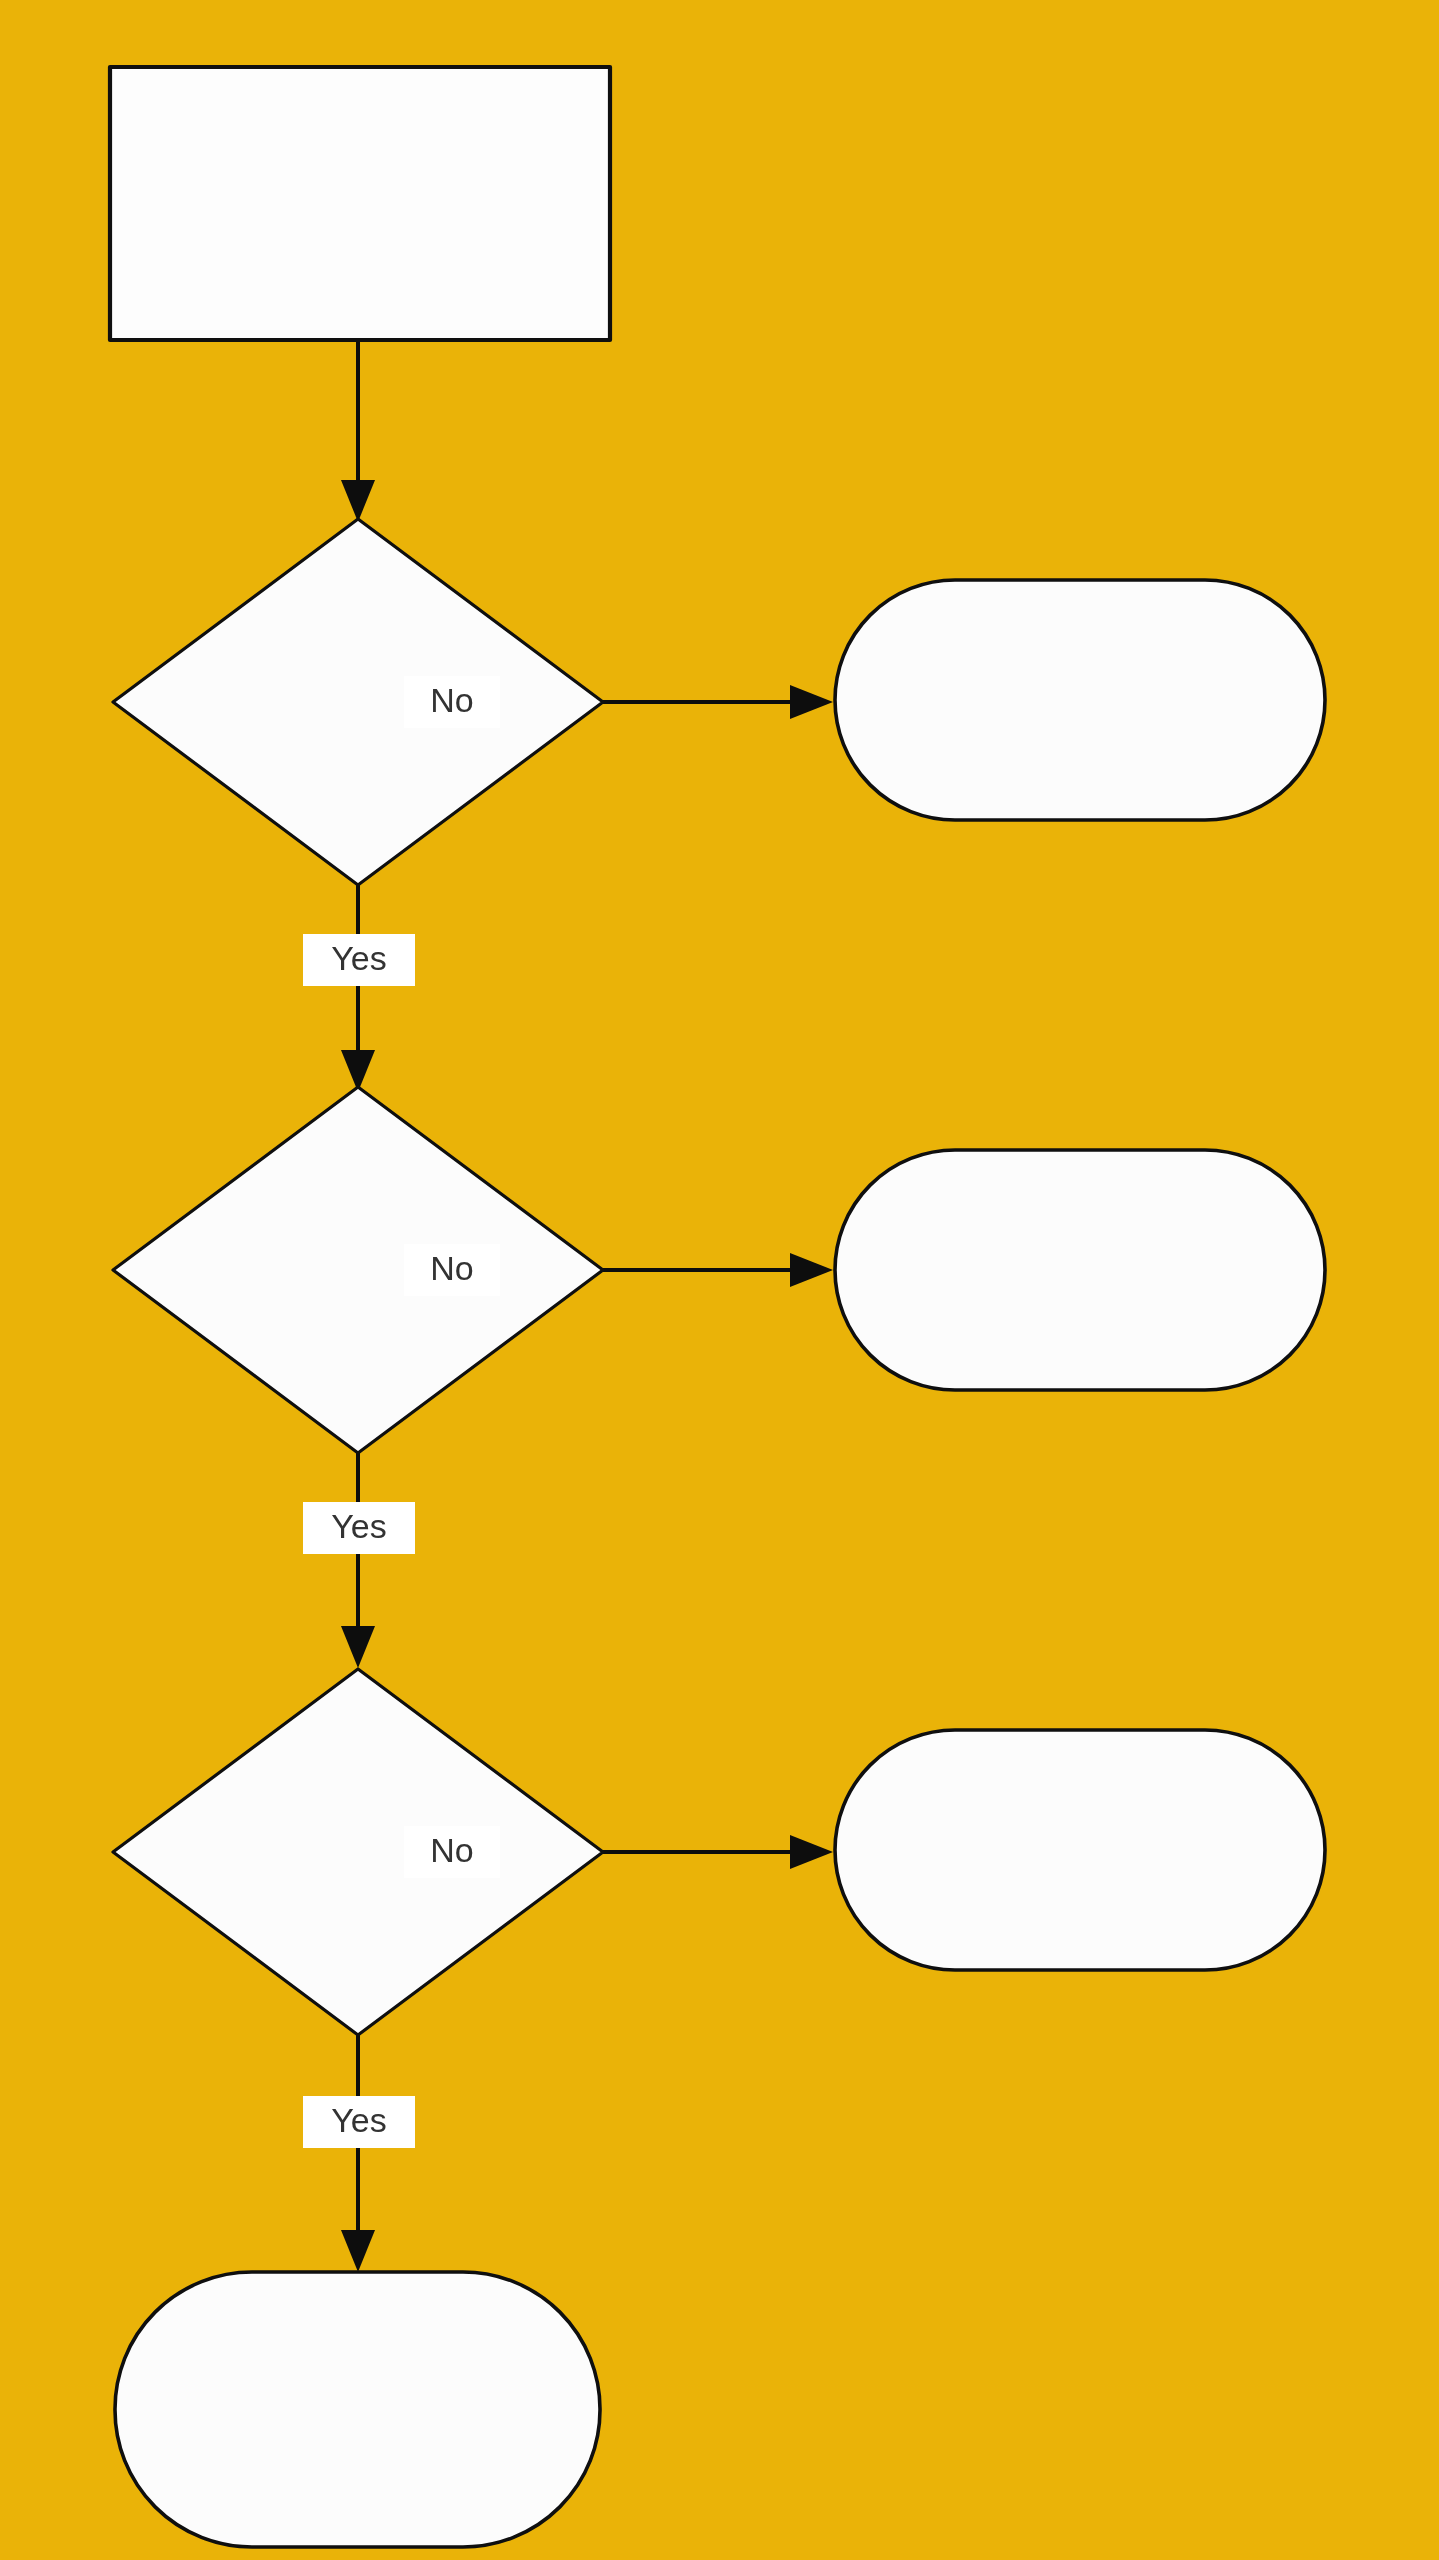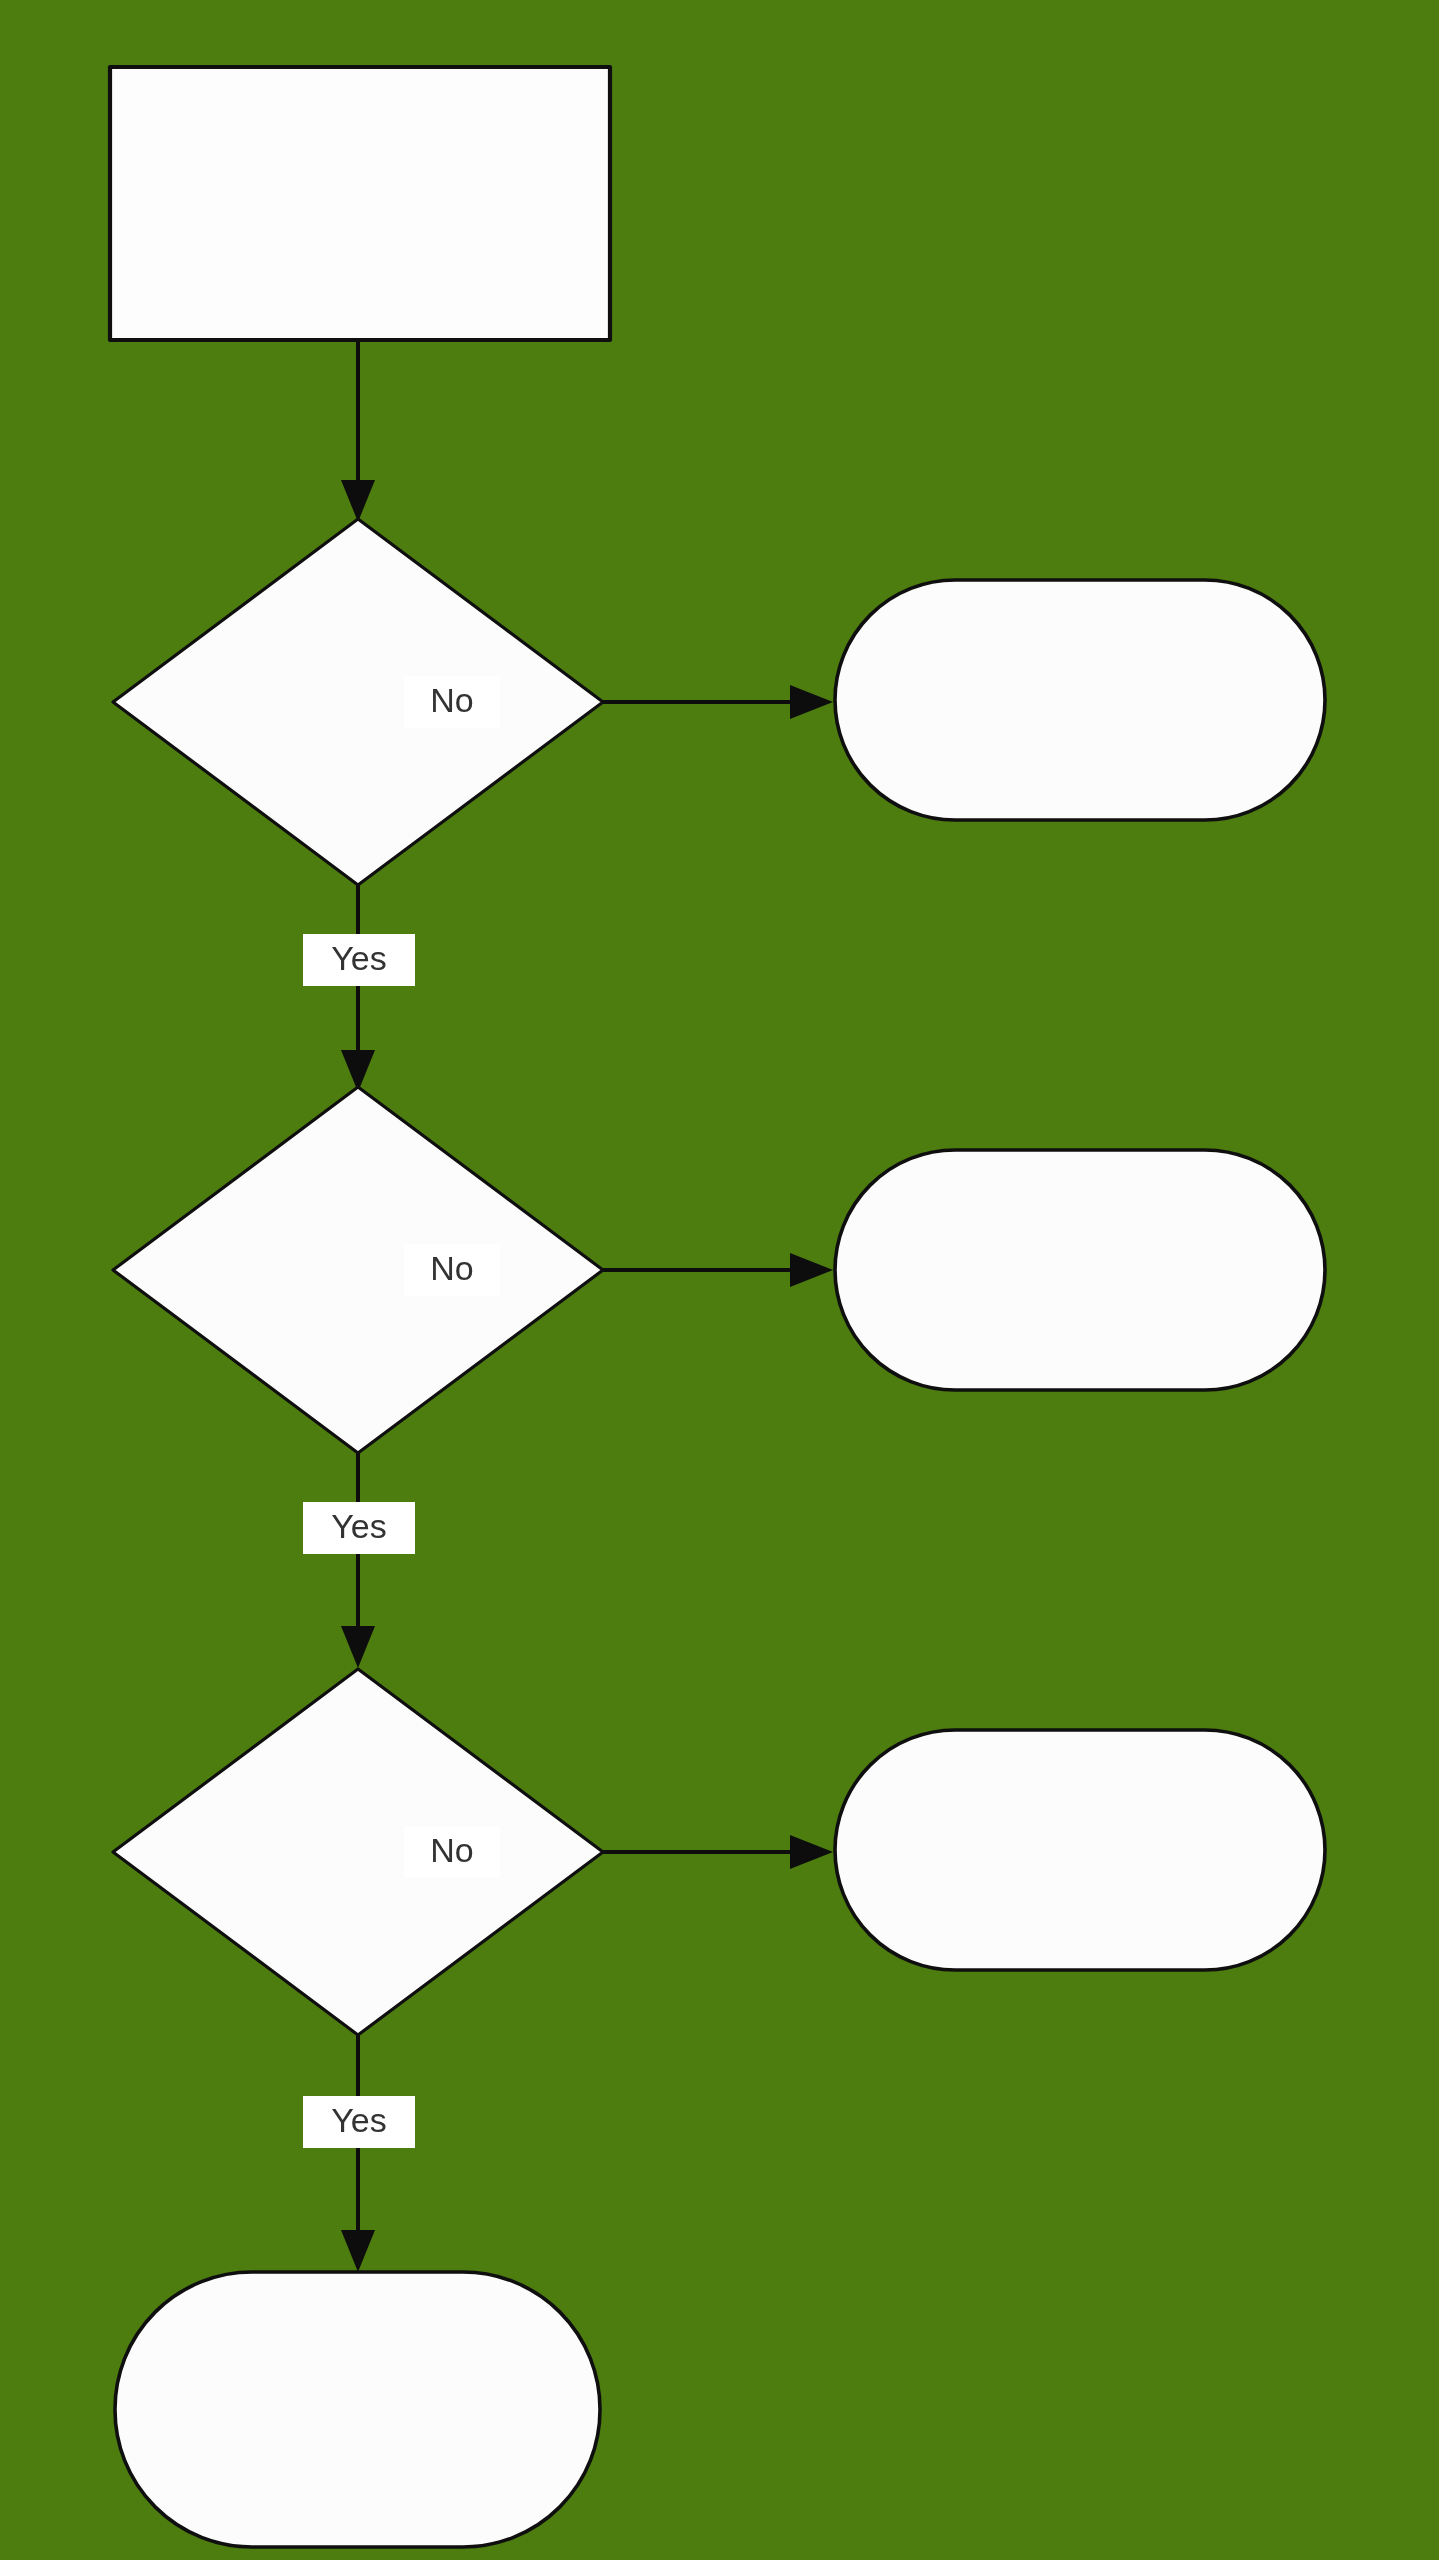--- a/index.html
+++ b/index.html
@@ -8,21 +8,21 @@
     padding: 0;
     background: #ffffff;
   }
   body {
     font-family: "Liberation Sans", sans-serif;
   }
   #diagram-canvas {
     position: relative;
     width: 1439px;
     height: 2560px;
-    background: #4d7c0f;
+    background: #eab308;
     overflow: hidden;
   }
   #flow-svg {
     position: absolute;
     top: 0;
     left: 0;
     width: 1439px;
     height: 2560px;
     display: block;
   }

